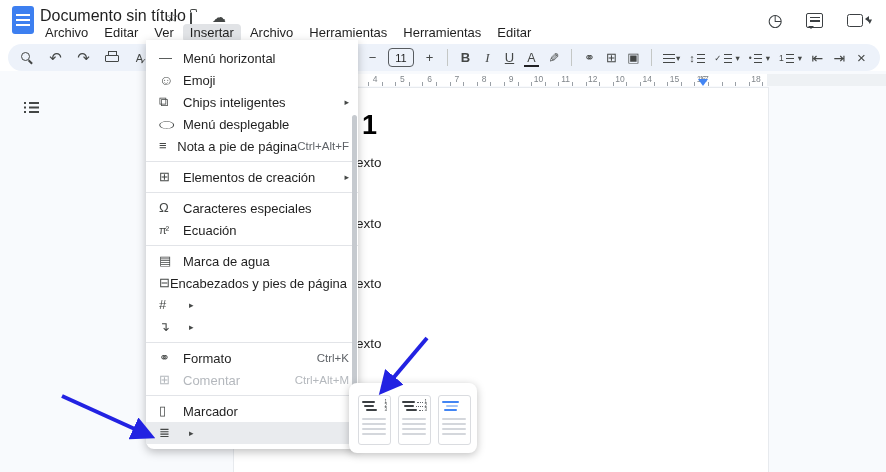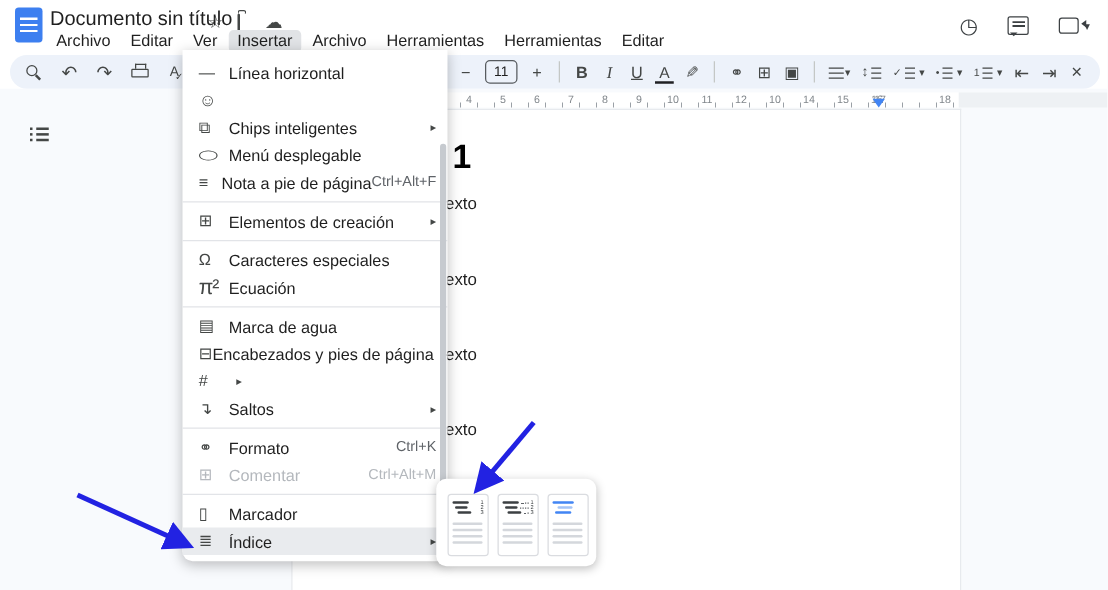--- a/index.html
+++ b/index.html
@@ -87,21 +87,21 @@
   
   .imenu{left:146px;top:40px;width:212px;background:#fff;border-radius:0 0 8px 8px;
     box-shadow:0 3px 10px rgba(0,0,0,.25);padding-bottom:5px;z-index:5}
   .mrow{display:flex;align-items:center;height:22px;padding:0 9px 0 13px;font-size:13px;color:#1f1f1f}
   .mrow.sel{background:#e9ebee}
   .mrow.dis{color:#b4b8bd}
   .mrow.dis .mic{color:#b4b8bd}
   .mrow.clip{height:7px;overflow:hidden}
   .mic{width:24px;font-size:13px;color:#444746;display:inline-block;line-height:14px}
   .ic-dropdown-icon{transform:scaleY(.55) scaleX(1.05);font-size:14px}
-  .ic-equation-icon{font-size:17px;letter-spacing:-1px}
+  .ic-equation-icon{font-size:11px;letter-spacing:-1px}
   .ic-emoji-icon{font-size:14px}
   .mlb{flex:1;white-space:nowrap}
   .msc{font-size:11.5px;color:#5f6368}
   .mrow.dis .msc{color:#b4b8bd}
   .mar{font-size:9px;color:#444746;margin-left:6px}
   .msep{height:1px;background:#e2e4e8;margin:4px 0}
   .mscroll{position:absolute;right:1px;top:75px;width:5px;height:322px;background:#c6cacf;border-radius:3px}
 
   
   .submenu{left:349px;top:383px;width:128px;height:70px;background:#fff;border-radius:8px;
@@ -236,24 +236,25 @@
       <div class="frag" style="top: 248px;">exto</div>
     </div>
 </div>
 
 
 <div class="abs imenu">
   <div>
       <div class="mrow clip"></div>
       <div class="mrow">
         <span class="mic ic-horizontal-line-icon">—</span>
-        <span class="mlb">Línea horizontal</span>
+        <span class="mlb">Menú horizontal</span>
       </div>
       <div class="mrow">
         <span class="mic ic-emoji-icon">☺</span>
+        <span class="mlb">Emoji</span>
       </div>
       <div class="mrow">
         <span class="mic ic-smart-chips-icon">⧉</span>
         <span class="mlb">Chips inteligentes</span>
         <span class="mar">▸</span>
       </div>
       <div class="mrow">
         <span class="mic ic-dropdown-icon">◯</span>
         <span class="mlb">Menú desplegable</span>
       </div>
@@ -286,42 +287,40 @@
         <span class="mic ic-headers-footers-icon">⊟</span>
         <span class="mlb">Encabezados y pies de página</span>
         <span class="mar">▸</span>
       </div>
       <div class="mrow">
         <span class="mic ic-page-numbers-icon">#</span>
         <span class="mar">▸</span>
       </div>
       <div class="mrow">
         <span class="mic ic-breaks-icon">↴</span>
-        <span class="mlb">Saltos</span>
         <span class="mar">▸</span>
       </div>
       <div class="msep"></div>
       <div class="mrow">
         <span class="mic ic-link-icon">⚭</span>
         <span class="mlb">Formato</span>
         <span class="msc">Ctrl+K</span>
       </div>
       <div class="mrow dis">
         <span class="mic ic-comment-icon">⊞</span>
         <span class="mlb">Comentar</span>
         <span class="msc">Ctrl+Alt+M</span>
       </div>
       <div class="msep"></div>
       <div class="mrow">
         <span class="mic ic-bookmark-icon">▯</span>
         <span class="mlb">Marcador</span>
       </div>
       <div class="mrow sel">
         <span class="mic ic-index-icon">≣</span>
-        <span class="mlb">Índice</span>
         <span class="mar">▸</span>
       </div>
     </div>
   <div class="mscroll"></div>
 </div>
 
 
 <div class="abs submenu">
     <div class="card">
       <div>

